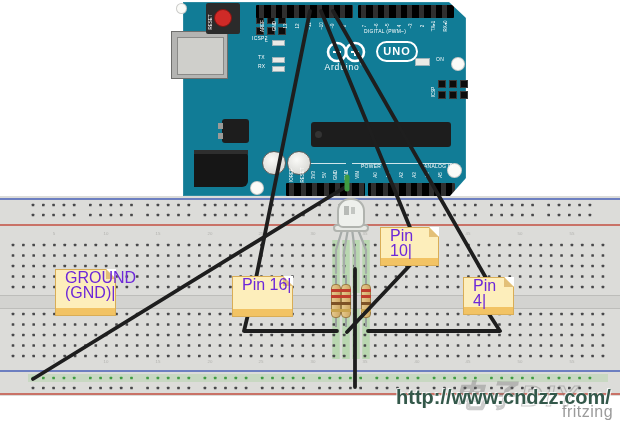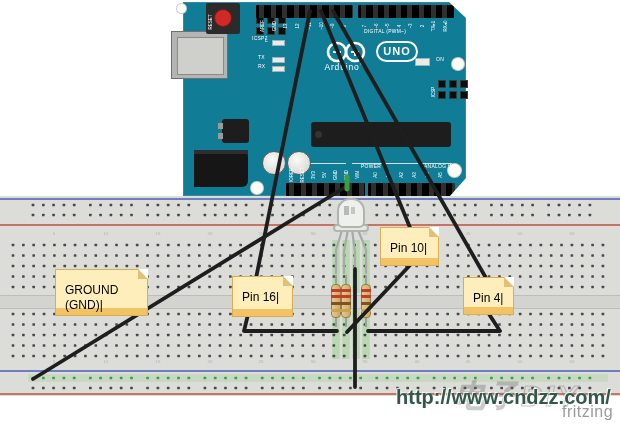--- a/index.html
+++ b/index.html
@@ -25,21 +25,21 @@
         transform:rotate(-90deg) scale(.5);transform-origin:center;white-space:nowrap;z-index:16;}
   .slab{position:absolute;color:#fff;font-size:9px;transform:scale(.55);transform-origin:left top;
         white-space:nowrap;letter-spacing:.5px;z-index:16;}
   .ledrect{background:#eaeae6;border:1px solid #9db3ba;box-sizing:border-box;z-index:16;}
   .chip{background:#1d1d1d;border-radius:3px;z-index:15;}
   .cap{width:24px;height:24px;border-radius:50%;border:1px solid #5c5c5a;box-sizing:border-box;
        background:radial-gradient(circle at 40% 35%,#fafaf7,#cfcfcb);z-index:16;}
   .sline{height:1px;background:rgba(255,255,255,.8);z-index:15;}
   
   .note{position:absolute;background:#fdeebb;border:1px solid #d9ad56;box-sizing:border-box;z-index:50;}
-  .note .txt{position:absolute;left:9px;top:13px;font-size:12px;line-height:15px;color:#000000;white-space:pre-wrap;}
+  .note .txt{position:absolute;left:9px;top:0;font-size:16px;line-height:15px;color:#6d28d9;white-space:pre-wrap;}
   .note .bar{position:absolute;left:0;right:0;bottom:0;height:7px;background:#f2c364;}
   .note .foldw{position:absolute;top:-1px;right:-1px;width:10px;height:10px;background:#fff;
                clip-path:polygon(0 0,100% 0,100% 100%);}
   .note .foldd{position:absolute;top:-1px;right:-1px;width:10px;height:10px;background:#e3c078;
                clip-path:polygon(0 0,100% 100%,0 100%);}
   
   #wm-site{left:397px;top:362px;font-size:18px;font-weight:bold;letter-spacing:1px;color:#33584a;z-index:61;}
   #wm-url{left:396px;top:386px;font-size:20px;font-weight:bold;color:#33584a;z-index:61;
           text-shadow:1px 1px 0 rgba(252,252,252,.85),-1px -1px 0 rgba(252,252,252,.85);}
   #wm-ghost{left:455px;top:376px;font-size:30px;font-weight:bold;font-style:italic;letter-spacing:3px;
@@ -1003,21 +1003,21 @@
   <svg id="wires" width="620" height="424" style="z-index:40">
       <polyline points="310,11 252,298 244,331 337,331" fill="none" stroke="#1e1e1e" stroke-width="3.8" stroke-linecap="round" stroke-linejoin="round"></polyline>
       <polyline points="321,11 411,230 413,262 347,332" fill="none" stroke="#1e1e1e" stroke-width="3.8" stroke-linecap="round" stroke-linejoin="round"></polyline>
       <polyline points="333,11 486,278 487,311 500,331 368,331" fill="none" stroke="#1e1e1e" stroke-width="3.8" stroke-linecap="round" stroke-linejoin="round"></polyline>
       <polyline points="347,186 33,379" fill="none" stroke="#1e1e1e" stroke-width="3.8" stroke-linecap="round" stroke-linejoin="round"></polyline>
       <polyline points="347,177 347,189" fill="none" stroke="#3f9b42" stroke-width="5" stroke-linecap="round" stroke-linejoin="round"></polyline>
       <polyline points="355,269 355,387" fill="none" stroke="#1e1e1e" stroke-width="3.8" stroke-linecap="round" stroke-linejoin="round"></polyline>
     </svg>
 
   <div id="notes">
-      <div class="note" style="left: 55px; top: 269px; width: 93px; height: 47px;">
+      <div class="note" style="left: 55px; top: 269px; width: 61px; height: 47px;">
         <div class="bar"></div>
         <div class="foldw"></div>
         <div class="foldd"></div>
         <div class="txt">GROUND (GND)|</div>
       </div>
       <div class="note" style="left: 232px; top: 276px; width: 61px; height: 41px;">
         <div class="bar"></div>
         <div class="foldw"></div>
         <div class="foldd"></div>
         <div class="txt">Pin 16|</div>

